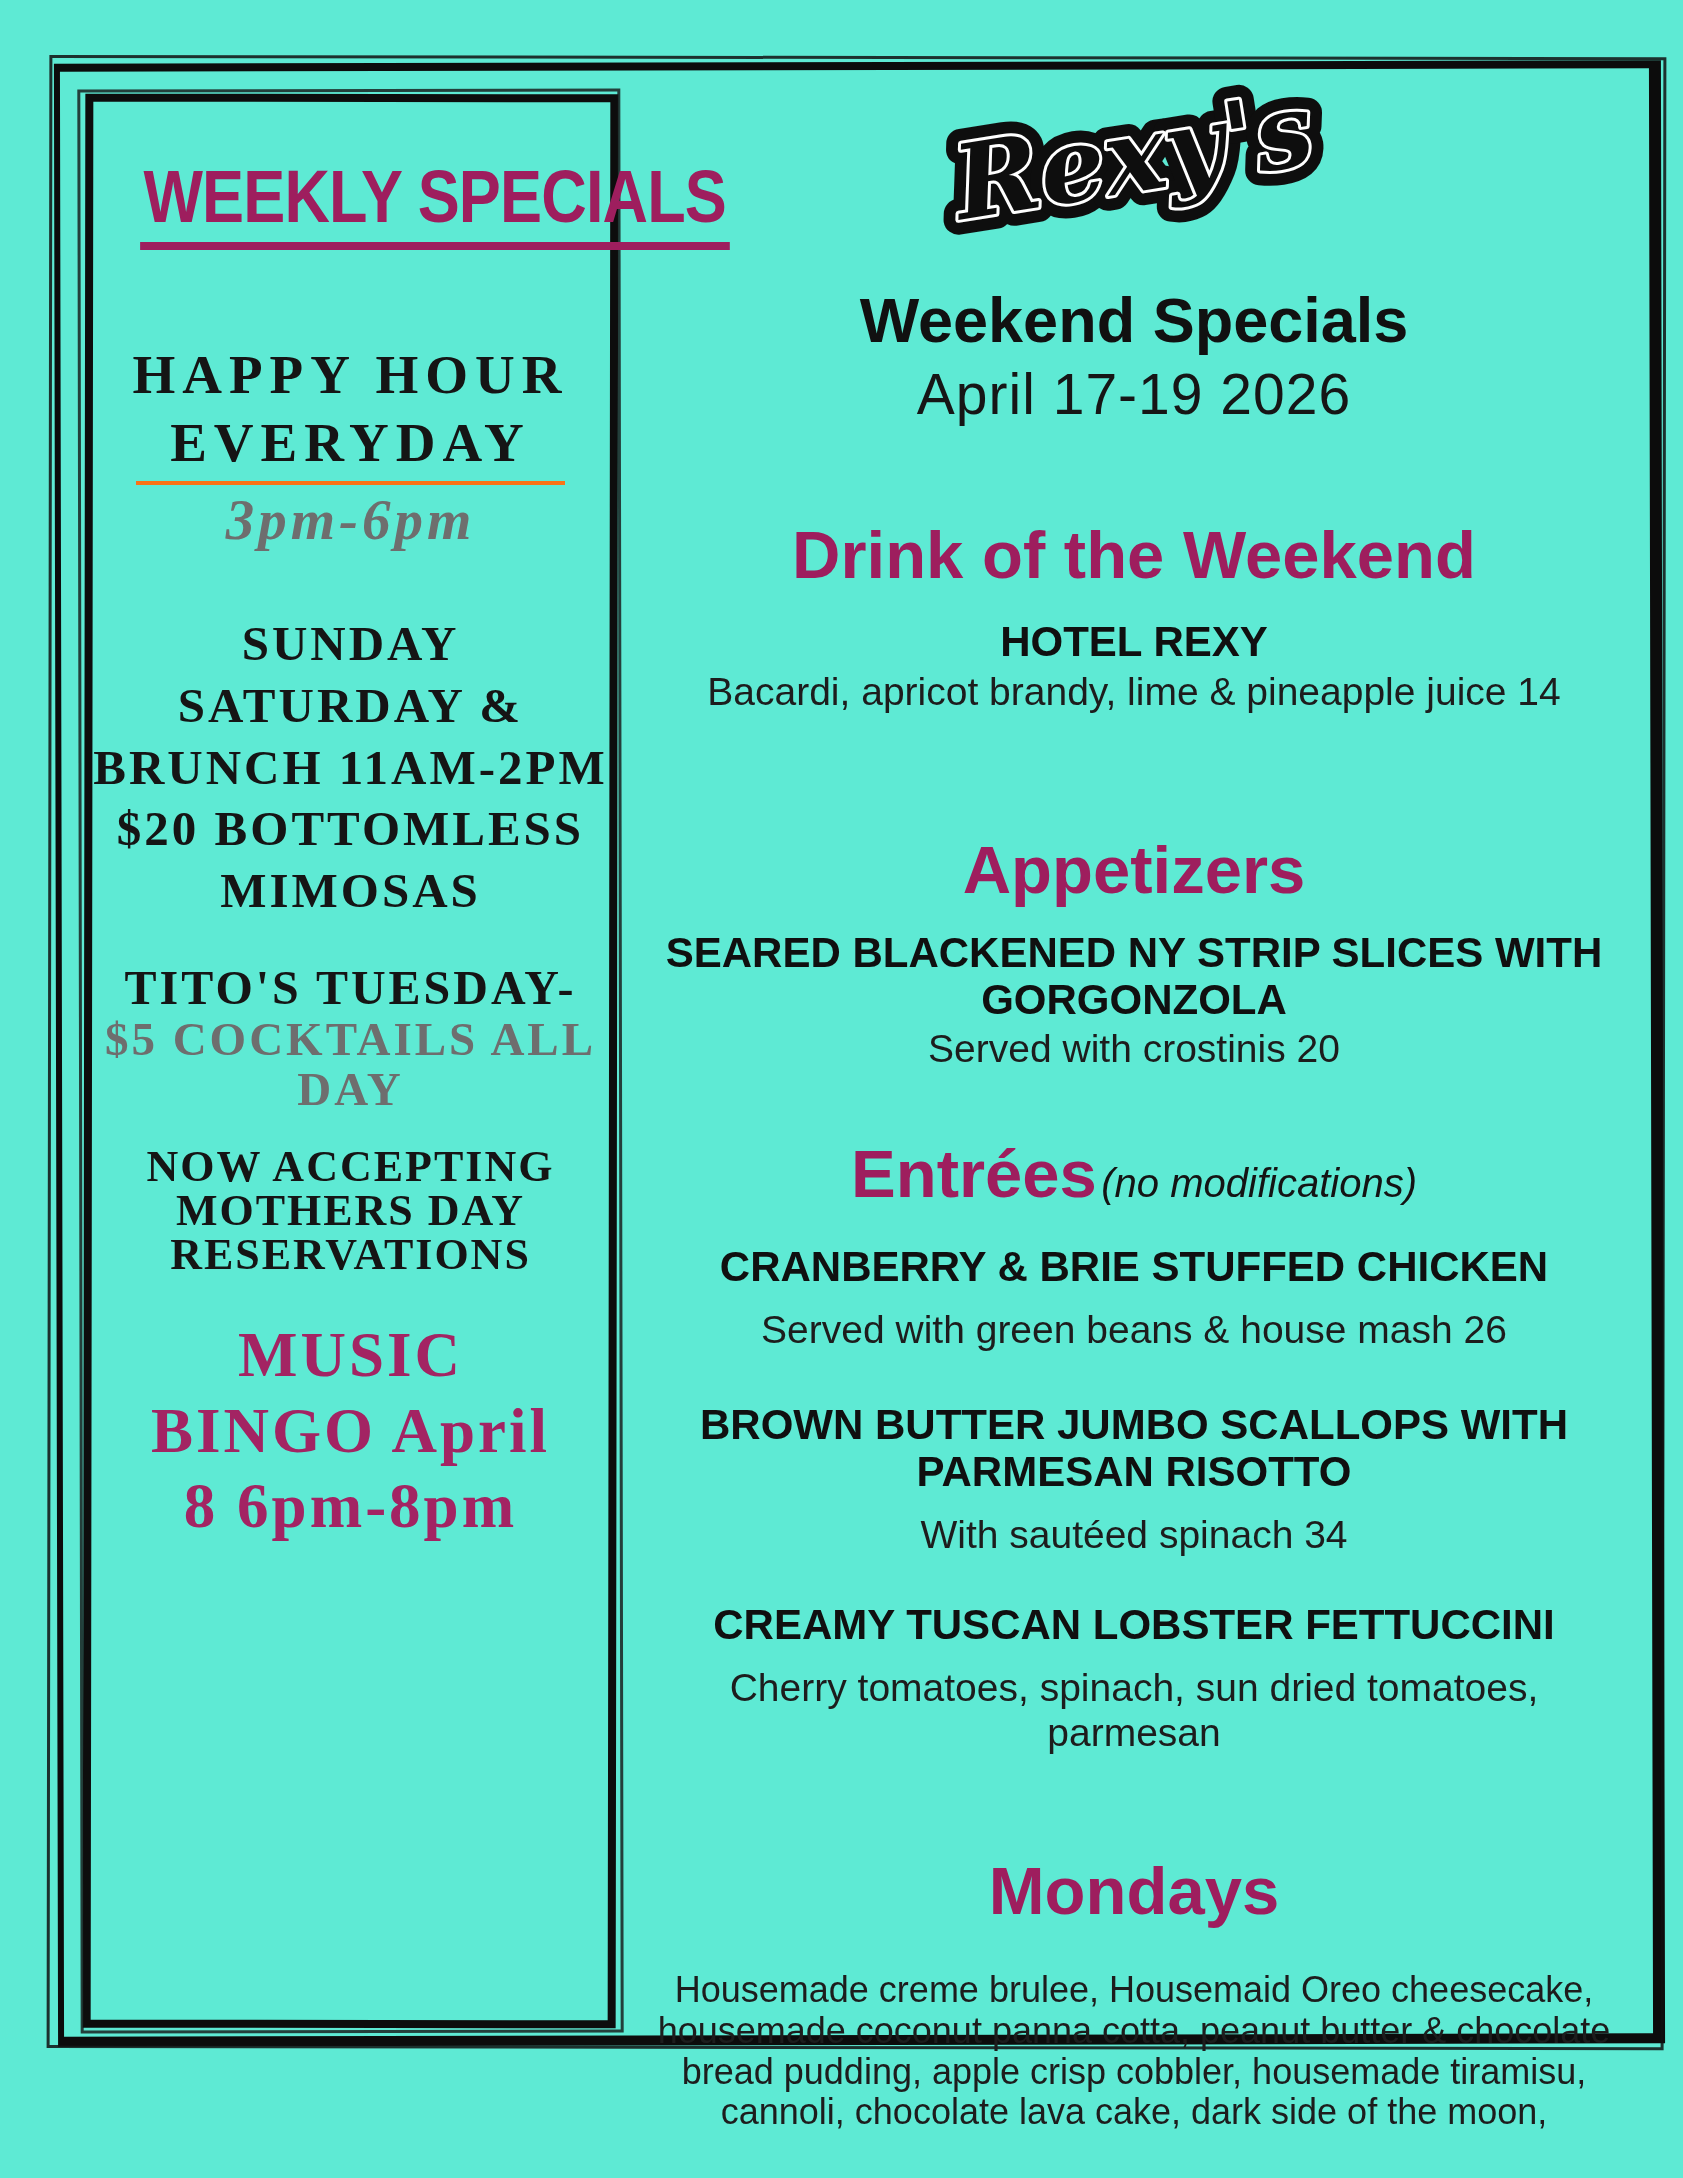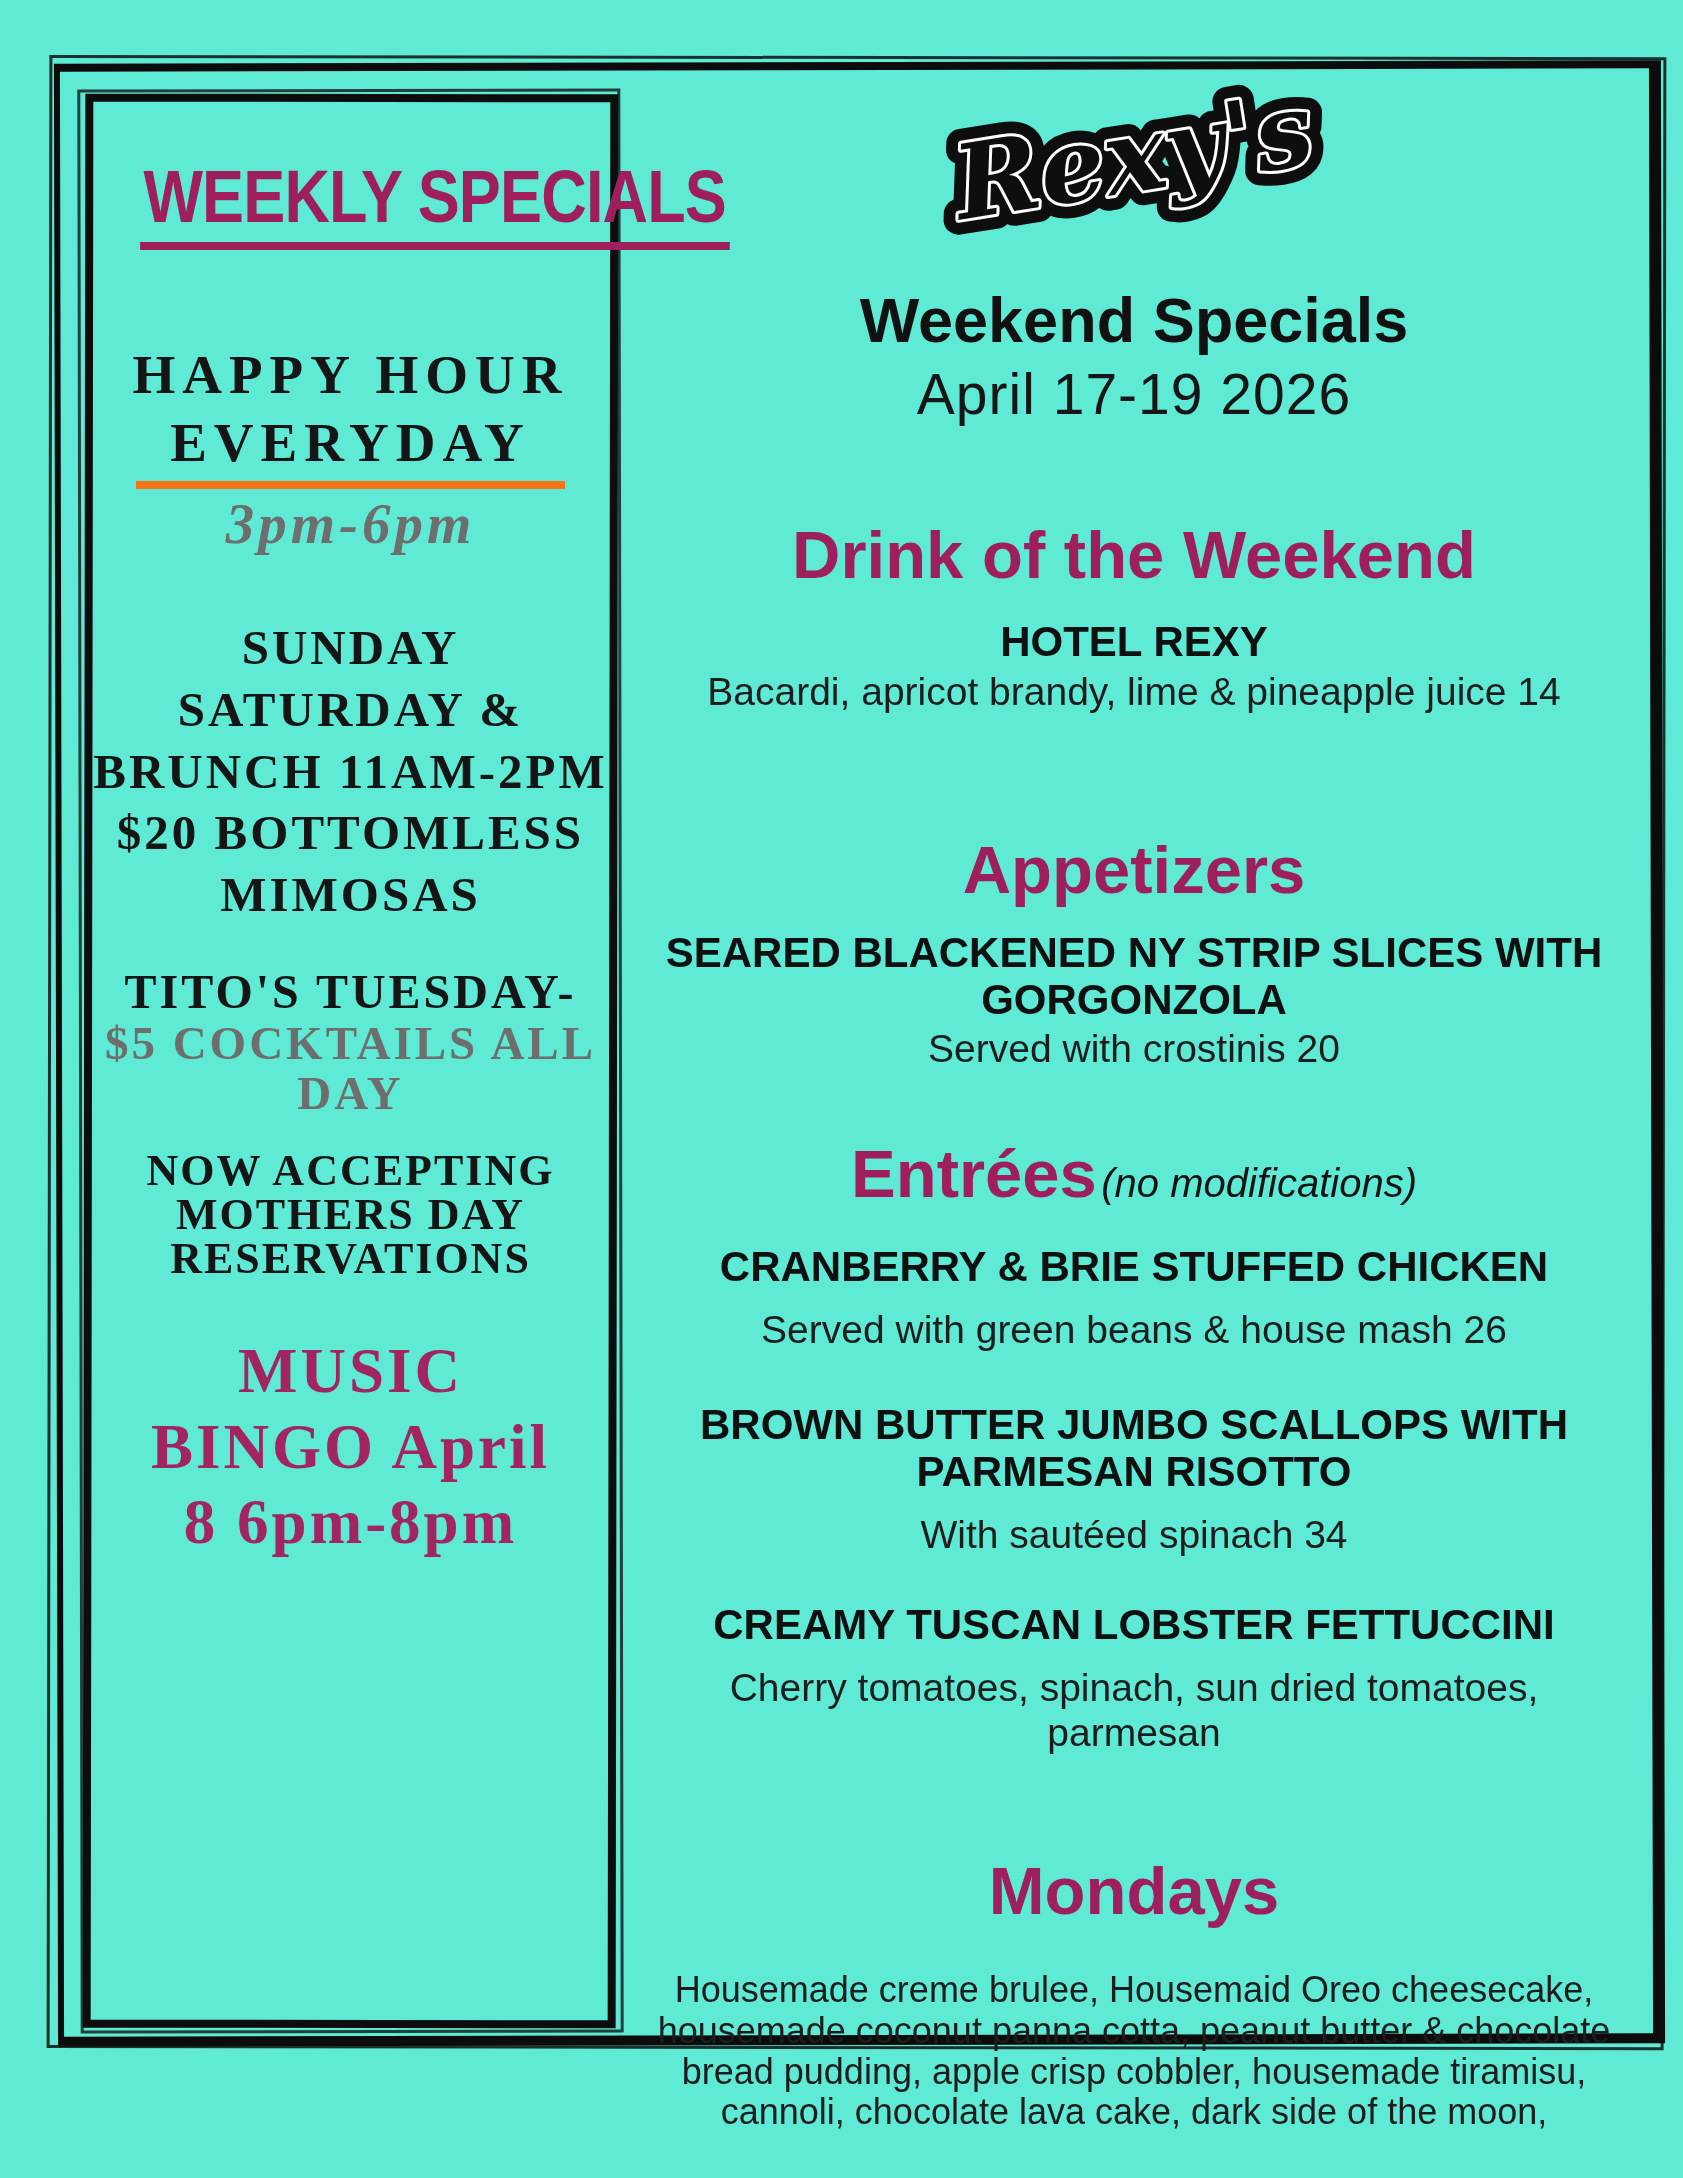--- a/index.html
+++ b/index.html
@@ -33,30 +33,30 @@
     padding-top:65px;margin:0;line-height:1;
   }
   .weekly-title span{
     display:inline-block;font-weight:bold;font-size:75px;letter-spacing:-1px;
     color:#9E1E5E;transform:scaleX(0.84);border-bottom:8px solid #9E1E5E;
     padding:0 4px 8px 4px;white-space:nowrap;
   }
   .hand{font-family:cursive;font-weight:bold;}
   .hh-block{margin-top:91px;line-height:1.24;}
   .hh-line{font-size:55px;letter-spacing:7px;white-space:nowrap;}
-  .hh-underlined{display:inline-block;border-bottom:8px solid #f97316;padding:0 34px 4px 34px;}
+  .hh-underlined{display:inline-block;border-bottom:4px solid #f97316;padding:0 34px 4px 34px;}
   .hh-time{font-size:57px;color:#6e6e6e;font-style:italic;letter-spacing:4px;}
   .brunch-block{margin-top:57px;line-height:1.26;}
   .brunch-line{font-size:49px;letter-spacing:3px;white-space:nowrap;}
   .tito-block{margin-top:40px;line-height:1.08;}
   .tito-line1{font-size:48px;letter-spacing:3px;white-space:nowrap;}
   .tito-gray{font-size:47px;color:#6e6e6e;letter-spacing:3px;white-space:nowrap;}
   .now-block{margin-top:30px;line-height:1.0;}
   .now-line{font-size:44px;letter-spacing:2px;white-space:nowrap;}
-  .music-block{margin-top:53px;line-height:1.2;color:#A32463;}
+  .music-block{margin-top:41px;line-height:1.2;color:#A32463;}
   .music-line{font-size:63px;letter-spacing:3px;white-space:nowrap;}
   .closed-block{margin-top:89px;line-height:1.17;color:#A32463;font-style:italic;}
   .closed-line{font-size:57px;letter-spacing:2px;white-space:nowrap;}
   
   .main{position:absolute;left:619px;top:0;width:1030px;text-align:center;}
   .logo-wrap{margin-top:75px;height:168px;}
   .main-title{margin-top:44px;font-size:63px;font-weight:bold;line-height:1.05;color:#111;}
   .main-date{margin-top:8px;font-size:57px;font-weight:300;letter-spacing:1px;color:#161616;}
   .section-heading{font-size:67px;font-weight:bold;color:#9E1E5E;line-height:1.05;}
   .drink-heading{margin-top:93px;}

